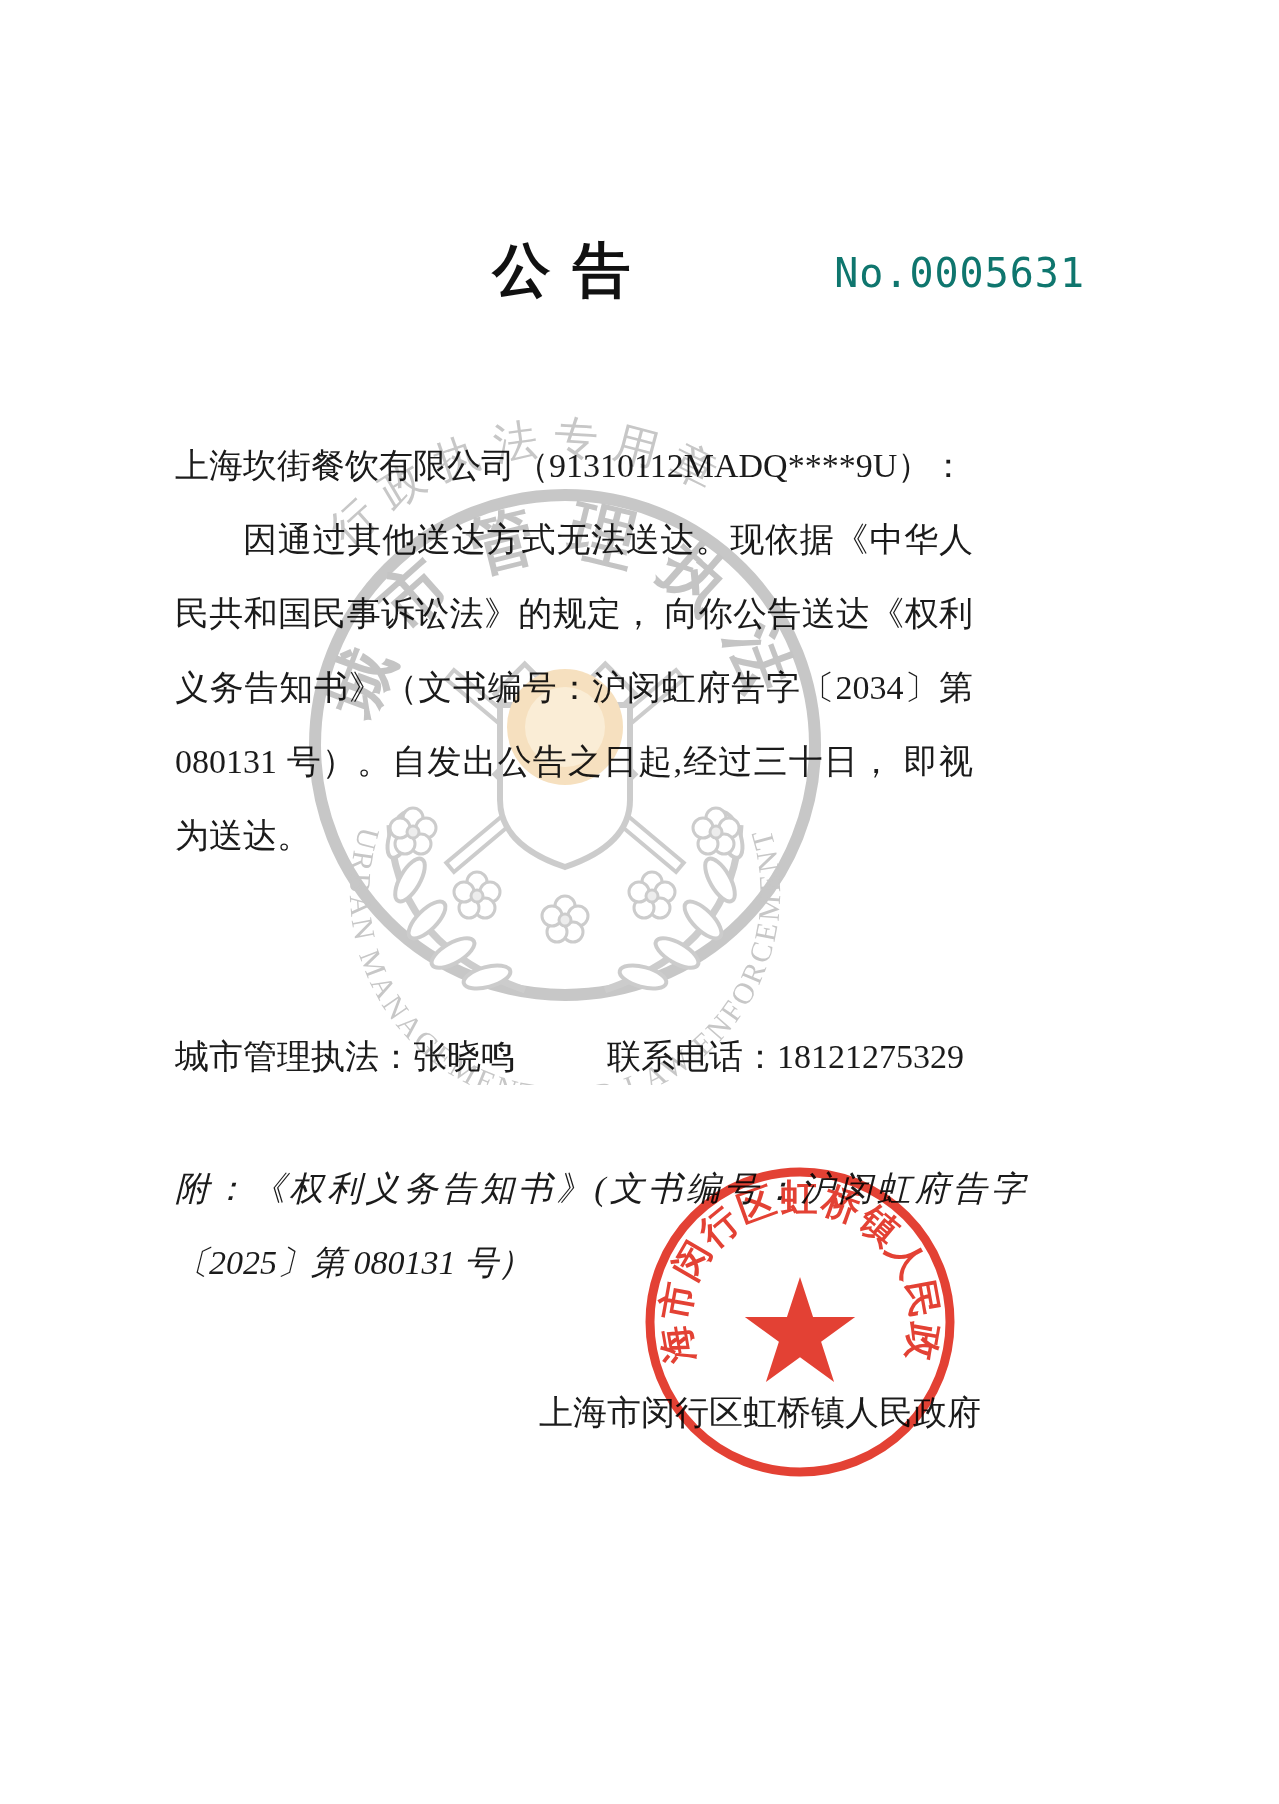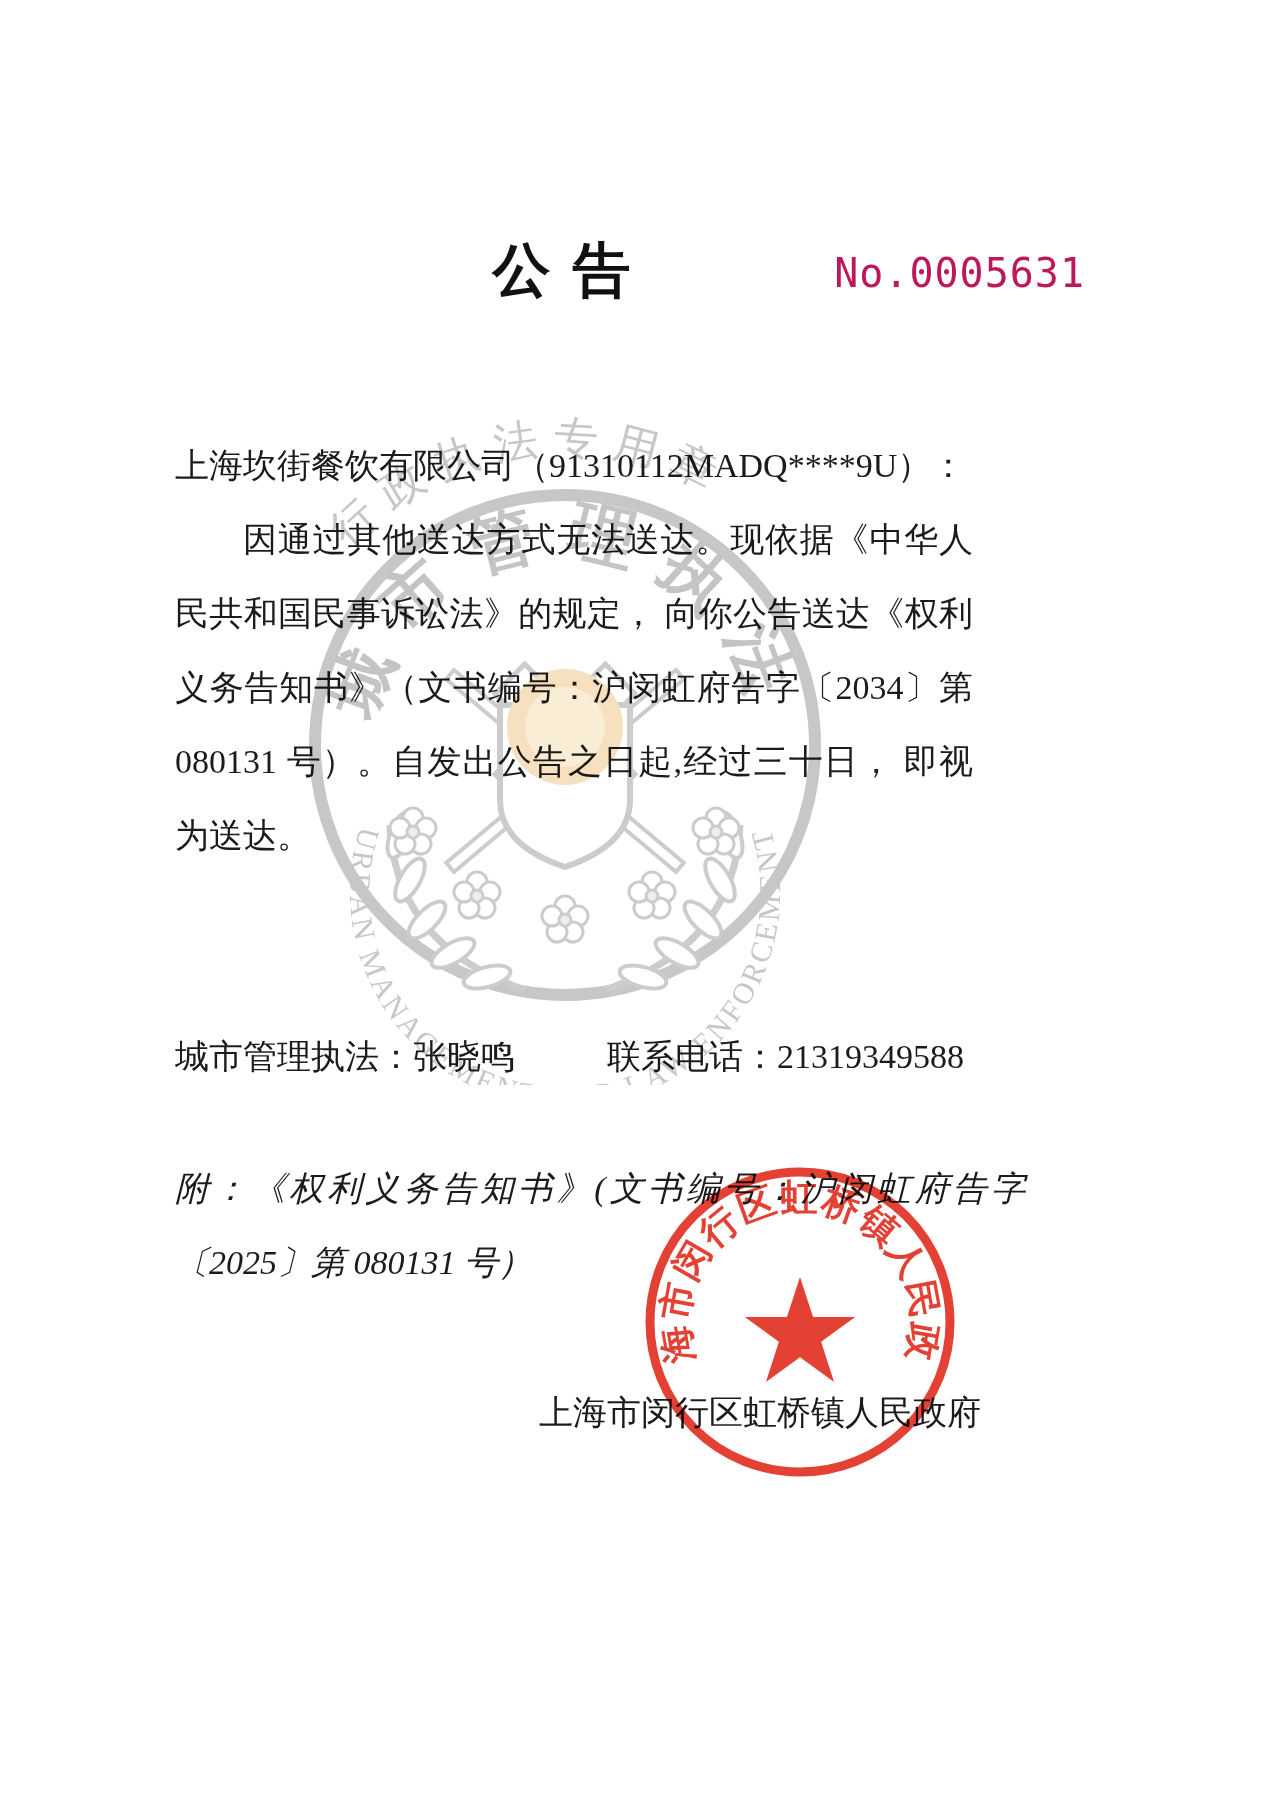--- a/index.html
+++ b/index.html
@@ -49,29 +49,29 @@
   }
   svg text { font-family:"Liberation Serif","DejaVu Serif",serif; }
 </style>
 </head>
 <body>
 
 <div class="page">
 
   <div class="doc-title">公告</div>
 
-  <div class="doc-number" style="color:#be185d;">No.0005631</div>
+  <div class="doc-number" style="color:#0f766e;">No.0005631</div>
 
   <div class="body-block">
     <p>上海坎街餐饮有限公司（91310112MADQ****9U）：</p>
     <p class="indent">因通过其他送达方式无法送达。现依据《中华人民共和国民事诉讼法》的规定， 向你公告送达《权利义务告知书》（文书编号：沪闵虹府告字〔2034〕第 080131 号）。自发出公告之日起,经过三十日， 即视为送达。</p>
   </div>
 
   <div class="contact-block">
-    <span>城市管理执法：</span><span>张晓鸣</span><span class="gap"></span><span>联系电话：</span><span>21319349588</span>
+    <span>城市管理执法：</span><span>张晓鸣</span><span class="gap"></span><span>联系电话：</span><span>18121275329</span>
   </div>
 
   <div class="attachment-block">附：《权利义务告知书》(文书编号：沪闵虹府告字〔2025〕第 080131 号）</div>
 
   <div class="signature-block">
     <div>上海市闵行区虹桥镇人民政府</div>
   </div>
 
   <svg class="watermark-seal" viewBox="0 0 680 680" xmlns="http://www.w3.org/2000/svg">
     <defs>

